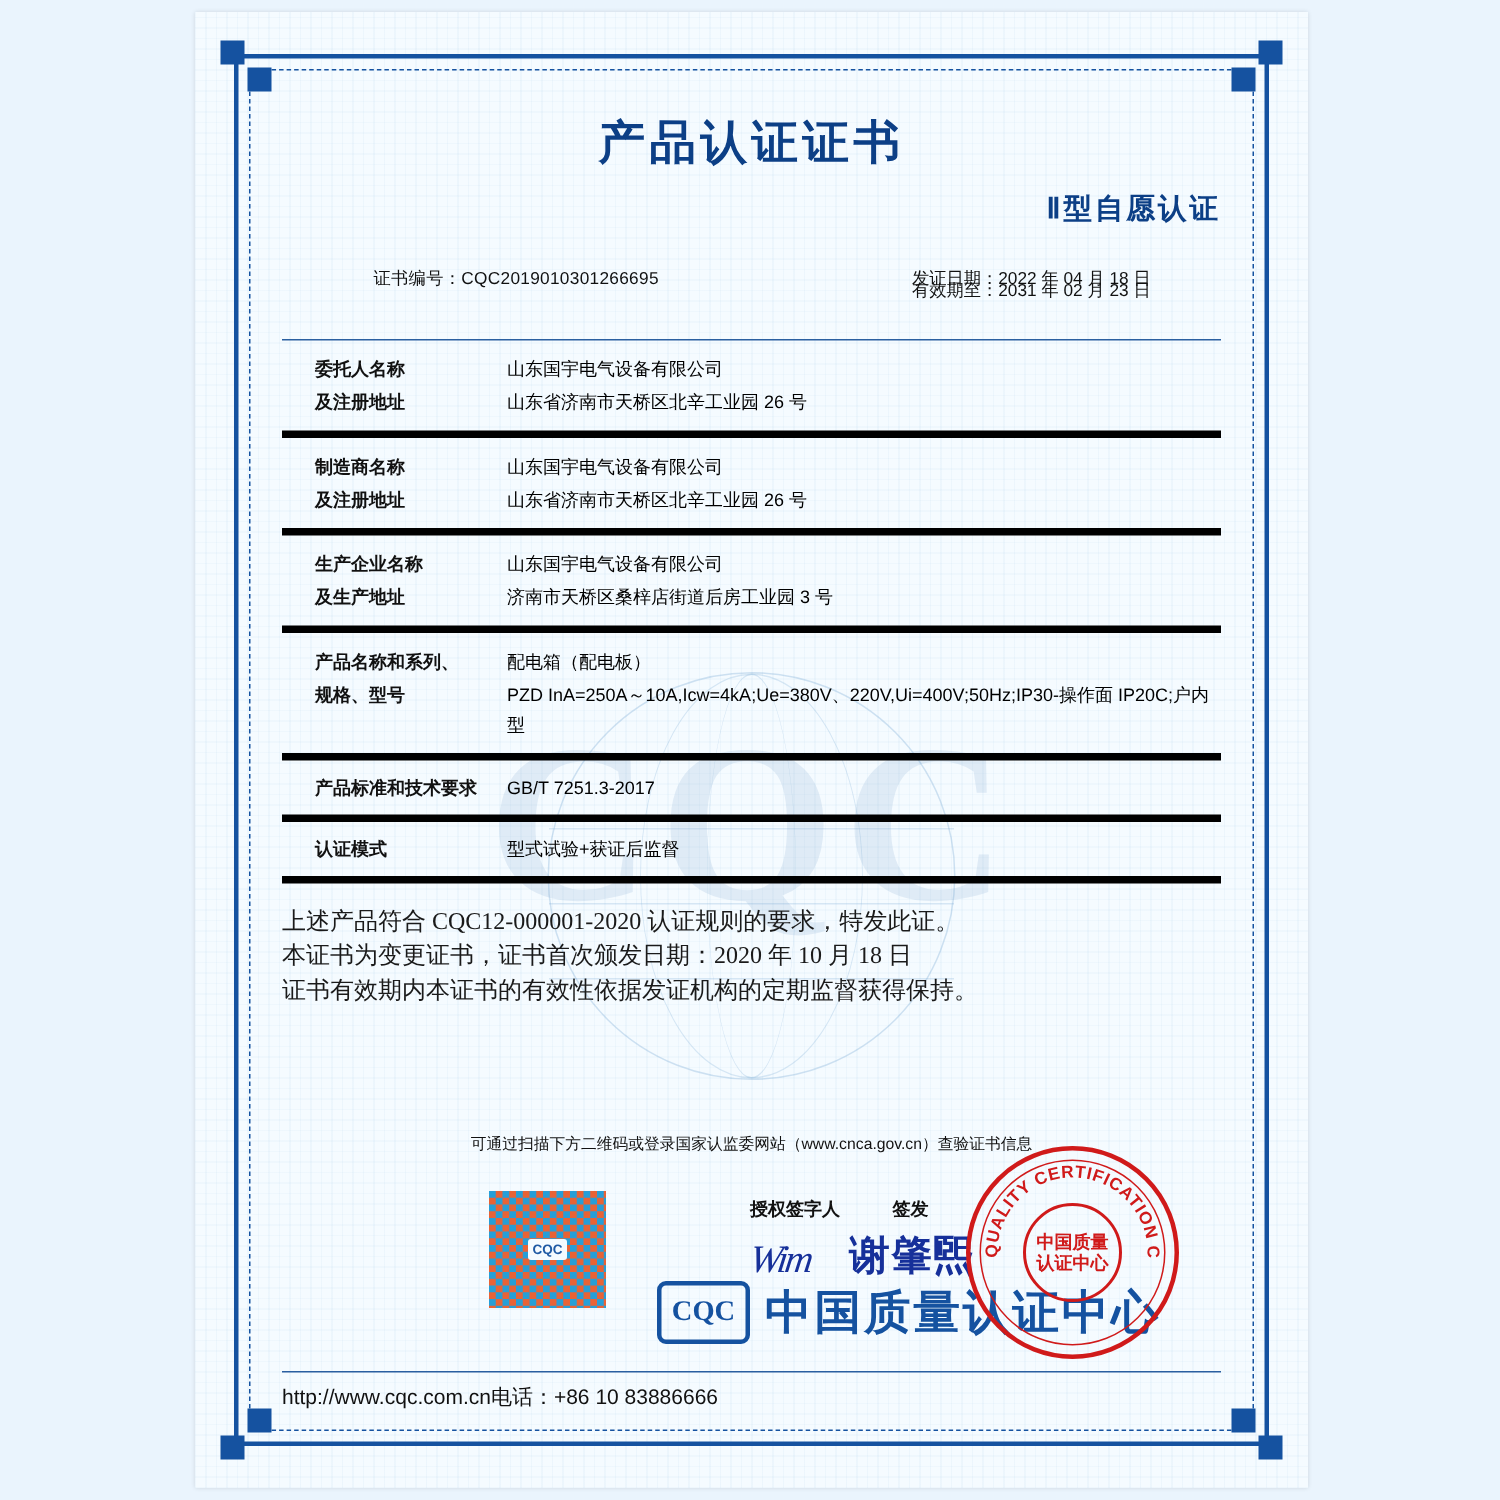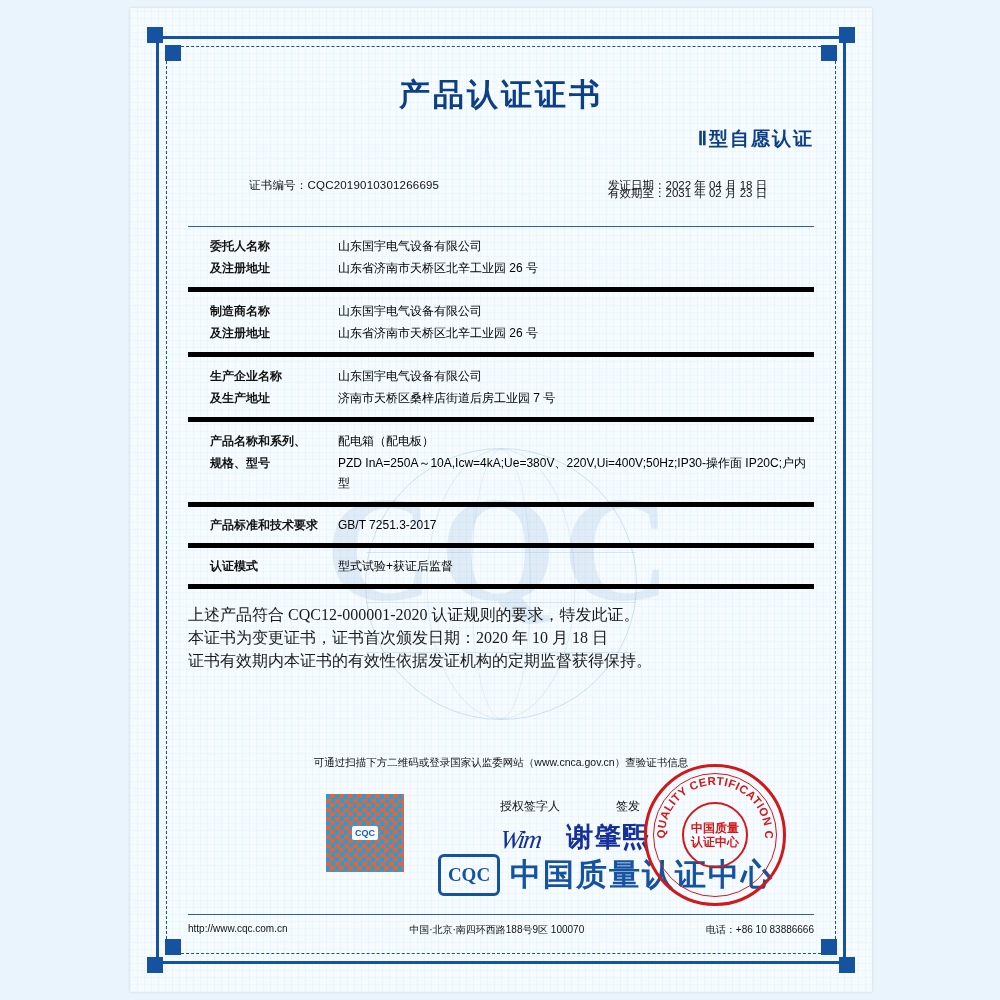--- a/index.html
+++ b/index.html
@@ -233,22 +233,22 @@
   .sign-area {
     position: absolute;
     left: 370px;
     top: 790px;
     width: 250px;
     font-size: 12px;
     color: #111;
   }
   .sign-labels {
     display: flex;
-    gap: 56px;
-    font-weight: normal;
+    gap: 35px;
+    font-weight: bold;
   }
   .signature {
     margin-top: 4px;
     display: flex;
     gap: 26px;
     align-items: flex-end;
   }
   .sig-hand {
     font-family: "Liberation Serif", serif;
     font-size: 26px;
@@ -335,21 +335,21 @@
     letter-spacing: .5px;
   }
 
   .footer-bar {
     position: absolute;
     left: 58px; right: 58px;
     top: 906px;
     border-top: 1px solid #2a5fa0;
     padding-top: 8px;
     display: flex;
-    font-size: 10px;
+    font-size: 14px;
     color: #111;
   }
   .footer-bar .center { flex: 1; text-align: center; }
 </style>
 </head>
 <body>
 
 <div class="page">
   <div class="paper">
 
@@ -410,21 +410,21 @@
           </div>
         </div>
 
         <div class="row">
           <div class="label">
             <div>生产企业名称</div>
             <div>及生产地址</div>
           </div>
           <div class="value">
             <div>山东国宇电气设备有限公司</div>
-            <div>济南市天桥区桑梓店街道后房工业园 7 号</div>
+            <div>济南市天桥区桑梓店街道后房工业园 3 号</div>
           </div>
         </div>
 
         <div class="row">
           <div class="label">
             <div>产品名称和系列、</div>
             <div>规格、型号</div>
           </div>
           <div class="value">
             <div>配电箱（配电板）</div>
@@ -489,18 +489,17 @@
         </defs>
         <text>
           <textPath href="#arcTop" startOffset="50%" text-anchor="middle">CHINA QUALITY CERTIFICATION CENTRE</textPath>
         </text>
       </svg>
       <div class="inner">中国质量认证中心</div>
     </div>
 
     <div class="footer-bar">
       <span>http://www.cqc.com.cn</span>
-      <span class="center">中国·北京·南四环西路188号9区   100070</span>
       <span>电话：+86 10 83886666</span>
     </div>
 
   </div>
 </div>
 
 </body></html>

